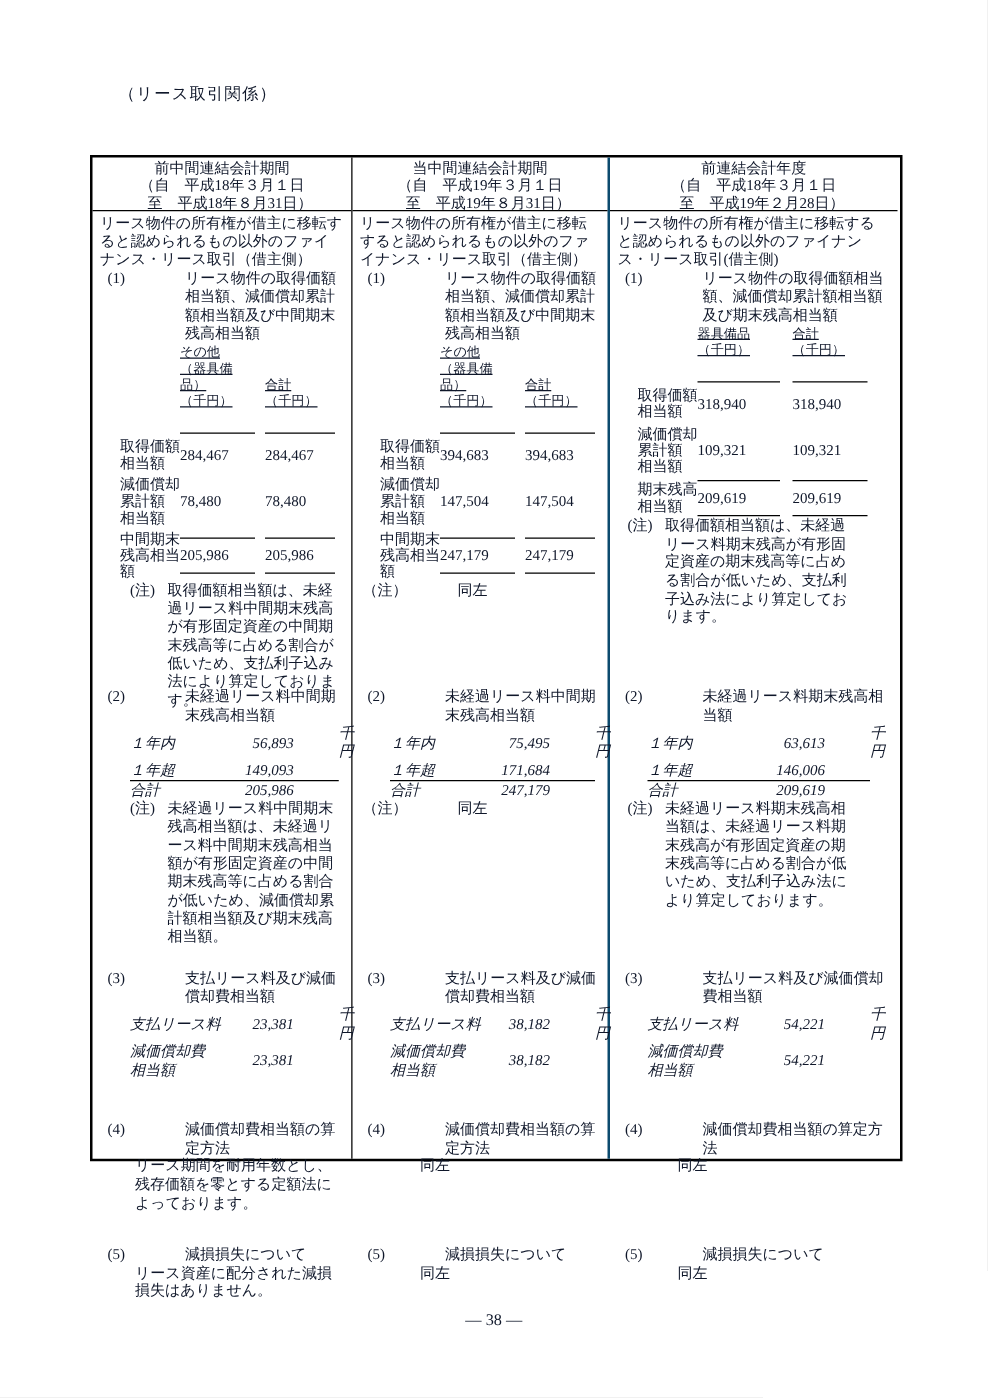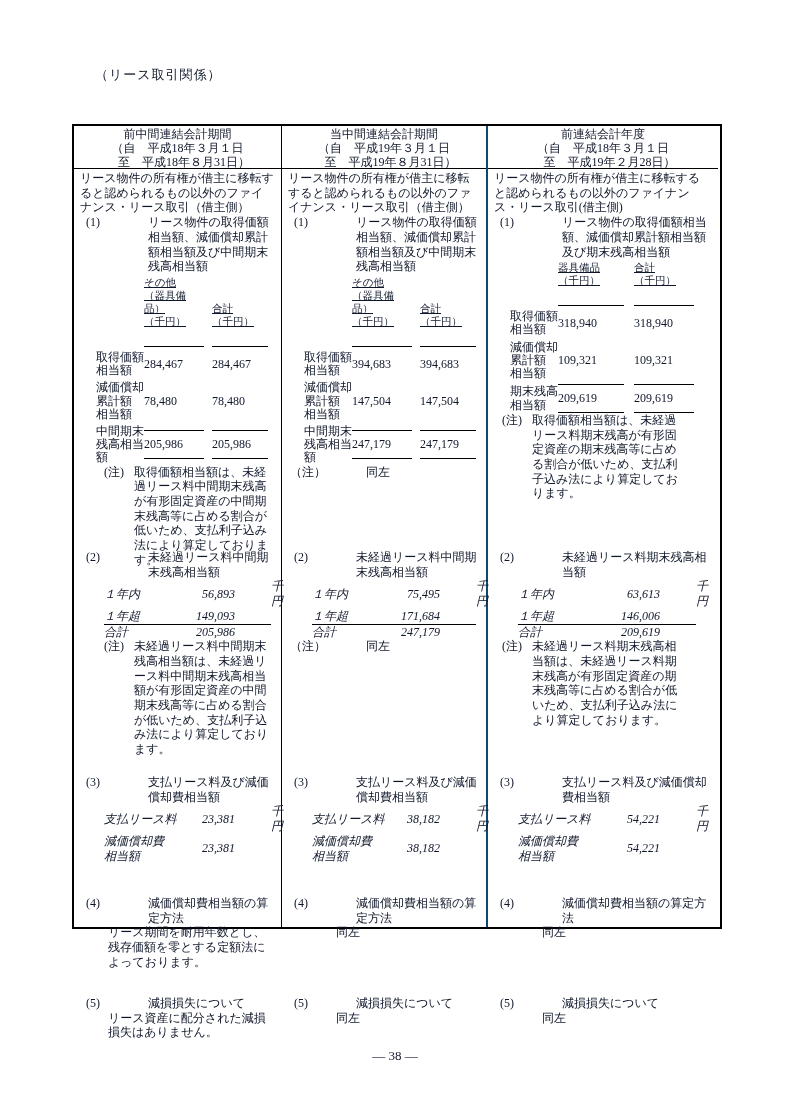--- a/index.html
+++ b/index.html
@@ -144,21 +144,21 @@
               <span class="unit"></span>
             </div>
             <div class="srow total">
               <span class="lbl">合計</span>
               <span class="val">205,986</span>
               <span class="unit"></span>
             </div>
           </div>
           <div class="note">
             <span class="note-lbl">(注)</span>
-            <span class="note-txt">未経過リース料中間期末残高相当額は、未経過リース料中間期末残高相当額が有形固定資産の中間期末残高等に占める割合が低いため、支払利子込み法により算定しております。</span>
+            <span class="note-txt">未経過リース料中間期末残高相当額は、未経過リース料中間期末残高相当額が有形固定資産の中間期末残高等に占める割合が低いため、減価償却累計額相当額及び期末残高相当額。</span>
           </div>
         </div>
         <div class="b3">
           <div class="sec">
             <span class="sec-no">(3)</span>
             <span class="sec-txt">支払リース料及び減価償却費相当額</span>
           </div>
           <div class="s2table">
             <div class="srow">
               <span class="lbl">支払リース料</span>

